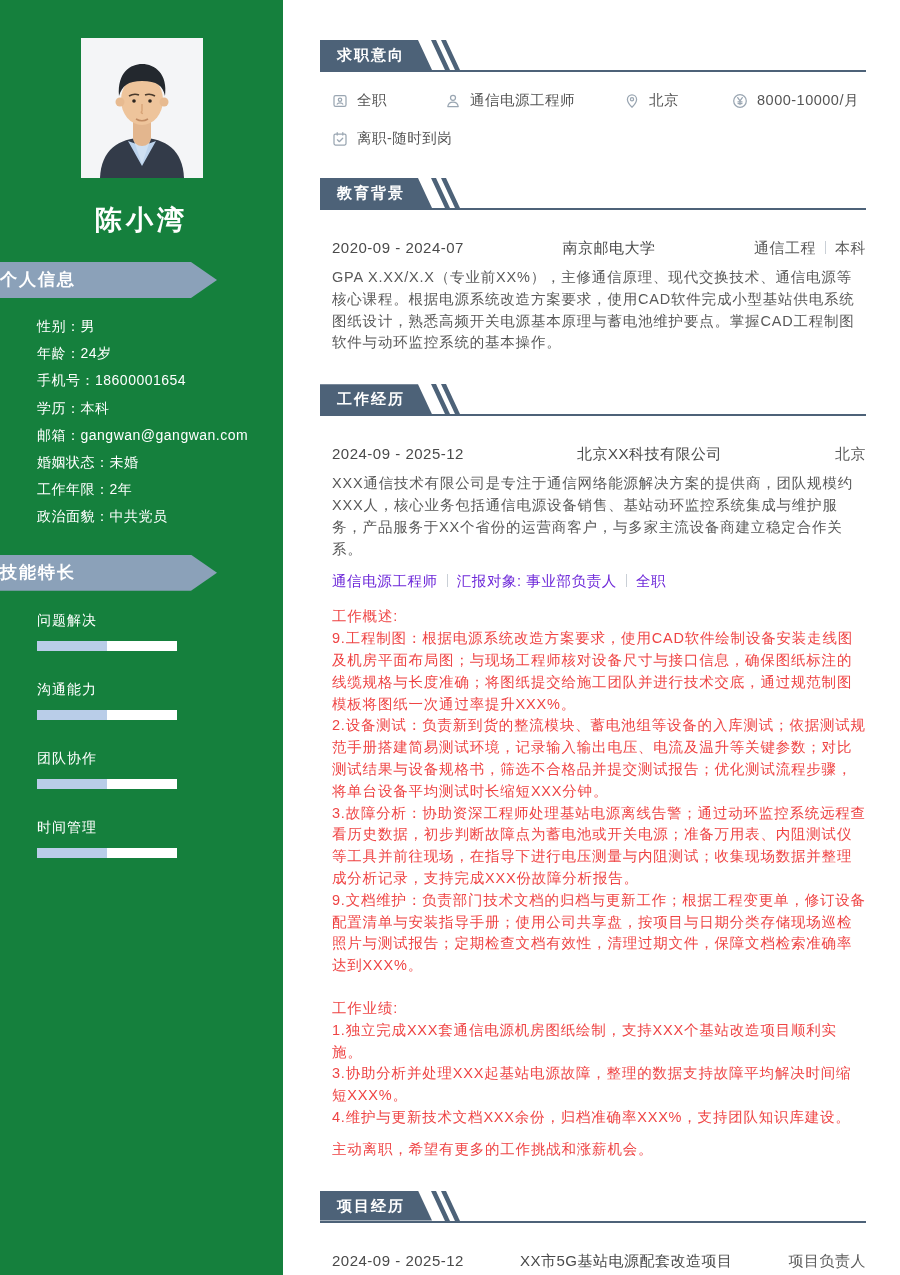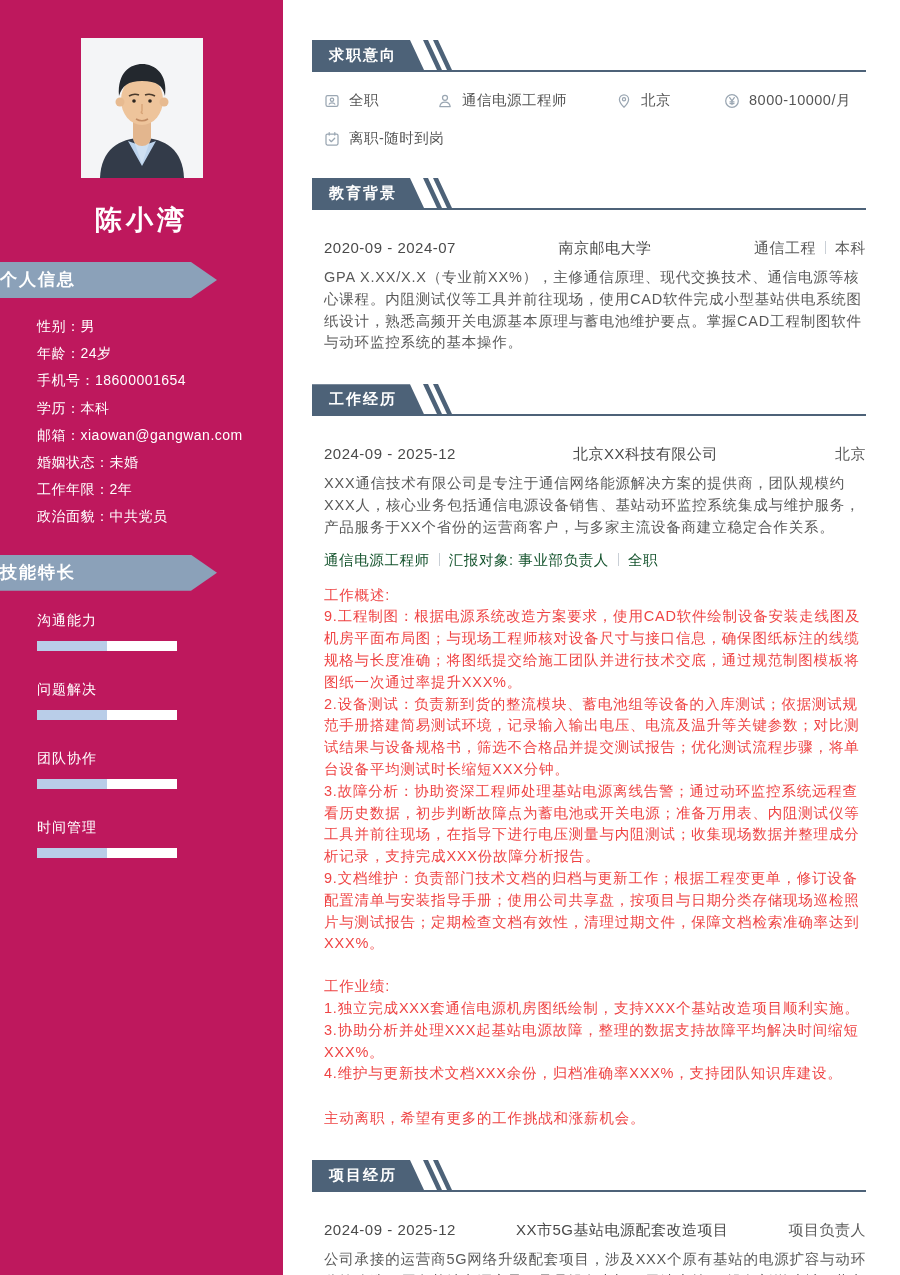--- a/index.html
+++ b/index.html
@@ -4,21 +4,21 @@
 <style>
   * { margin:0; padding:0; box-sizing:border-box; }
   html,body { width:900px; height:1275px; }
   body {
     font-family:"Liberation Sans","DejaVu Sans",sans-serif;
     background:#ffffff; overflow:hidden; position:relative;
   }
   
   .sidebar {
     position:absolute; left:0; top:0; width:283px; height:1275px;
-    background:#be185d;
+    background:#15803d;
   }
   .photo-wrap { width:122px; height:140px; margin:38px auto 0; background:#f2f3f5; overflow:hidden; }
   .photo-wrap svg { display:block; }
   .name {
     margin-top:24px; text-align:center; color:#ffffff;
     font-size:27px; font-weight:bold; letter-spacing:4px;
   }
   .side-banner {
     margin-top:24px; height:36px; width:217px;
     background:#8BA1B9; color:#ffffff;
@@ -29,21 +29,21 @@
   .info-list { margin:15px 0 0 37px; color:#ffffff; font-size:14px; }
   .info-list .info-item { line-height:27.2px; letter-spacing:0.5px; }
   .skills { margin:21px 0 0 37px; }
   .skill { margin-bottom:30px; }
   .skill-label { color:#ffffff; font-size:14px; letter-spacing:1px; margin-bottom:11px; }
   .skill-bar { width:140px; height:10px; background:#ffffff; }
   .skill-fill { height:100%; background:#B9CDE8; }
   
   .main {
     position:absolute; left:283px; top:0; width:617px; height:1275px;
-    background:#ffffff; padding:40px 34px 0 29px;
+    background:#ffffff; padding:40px 34px 0 37px;
   }
   .section { margin-top:30px; }
   .section:first-child { margin-top:0; }
   .sec-head {
     display:flex; align-items:flex-end;
     border-bottom:2px solid #4D6278; height:32px;
   }
   .badge {
     background:#4D6278; color:#ffffff; height:30px;
     font-size:15px; font-weight:bold; line-height:30px;
@@ -58,25 +58,25 @@
     display:flex; justify-content:flex-start; align-items:baseline;
     color:#4a4a4a; font-size:15px; margin-top:21px; letter-spacing:0.5px;
   }
   .row .mid { flex:1; text-align:center;margin-top:8px; }
   .row .right { color:#5a5a5a; white-space:nowrap; }
   .vdiv { display:inline-block; width:1px; height:13px; background:#c9cfd6; margin:0 9px; vertical-align:-1px; }
   .ptext {
     color:#595959; font-size:14.5px; line-height:21.8px;
     letter-spacing:0.8px; margin-top:9px;
   }
-  .subline { margin-top:12px; color:#14532d; font-size:14.5px; letter-spacing:0.6px; }
+  .subline { margin-top:12px; color:#6d28d9; font-size:14.5px; letter-spacing:0.6px; }
   .block { margin-top:15px; }
   .block p { color:#ef4444; font-size:14.5px; line-height:21.8px; letter-spacing:0.8px; }
   .gap-top { margin-top:21px; }
-  .leave { margin-top:23px; }
+  .leave { margin-top:10px; }
   
   .ji-row { display:flex; align-items:center; margin-top:19px; color:#555555; font-size:14.5px; letter-spacing:0.5px; }
   .ji-item { display:flex; align-items:center; }
   .ji-item .ji-icon { display:flex; margin-right:9px; }
   .ji-w1 { width:113px; } .ji-w2 { width:179px; } .ji-w3 { width:108px; }
   .icon-svg { stroke:#9AA6B2; fill:none; stroke-width:1.25; stroke-linecap:round; stroke-linejoin:round; }
 </style>
 </head>
 <body>
 
@@ -111,38 +111,38 @@
   <div class="name">陈小湾</div>
 
   <div class="side-banner">
     <span>个人信息</span>
   </div>
   <div class="info-list">
     <div class="info-item">性别：男</div>
     <div class="info-item">年龄：24岁</div>
     <div class="info-item">手机号：18600001654</div>
     <div class="info-item">学历：本科</div>
-    <div class="info-item">邮箱：xiaowan@gangwan.com</div>
+    <div class="info-item">邮箱：gangwan@gangwan.com</div>
     <div class="info-item">婚姻状态：未婚</div>
     <div class="info-item">工作年限：2年</div>
     <div class="info-item">政治面貌：中共党员</div>
   </div>
 
   <div class="side-banner">
     <span>技能特长</span>
   </div>
   <div class="skills">
     <div class="skill">
+      <div class="skill-label">问题解决</div>
+      <div class="skill-bar">
+          <div class="skill-fill" style="width: 50%;"></div>
+        </div>
+    </div>
+    <div class="skill">
       <div class="skill-label">沟通能力</div>
-      <div class="skill-bar">
-          <div class="skill-fill" style="width: 50%;"></div>
-        </div>
-    </div>
-    <div class="skill">
-      <div class="skill-label">问题解决</div>
       <div class="skill-bar">
           <div class="skill-fill" style="width: 50%;"></div>
         </div>
     </div>
     <div class="skill">
       <div class="skill-label">团队协作</div>
       <div class="skill-bar">
           <div class="skill-fill" style="width: 50%;"></div>
         </div>
     </div>
@@ -224,21 +224,21 @@
       <div class="stripe s2"></div>
     </div>
     <div class="sec-body">
       <div class="row">
         <span>2020-09 - 2024-07</span>
         <span class="mid">南京邮电大学</span>
         <span class="right">
           <span>通信工程</span><span class="vdiv"></span><span>本科</span>
         </span>
       </div>
-      <p class="ptext">GPA X.XX/X.X（专业前XX%），主修通信原理、现代交换技术、通信电源等核心课程。内阻测试仪等工具并前往现场，使用CAD软件完成小型基站供电系统图纸设计，熟悉高频开关电源基本原理与蓄电池维护要点。掌握CAD工程制图软件与动环监控系统的基本操作。</p>
+      <p class="ptext">GPA X.XX/X.X（专业前XX%），主修通信原理、现代交换技术、通信电源等核心课程。根据电源系统改造方案要求，使用CAD软件完成小型基站供电系统图纸设计，熟悉高频开关电源基本原理与蓄电池维护要点。掌握CAD工程制图软件与动环监控系统的基本操作。</p>
     </div>
   </section>
 
   <section class="section">
     <div class="sec-head">
       <div class="badge">工作经历</div>
       <div class="stripe s1"></div>
       <div class="stripe s2"></div>
     </div>
     <div class="sec-body">

